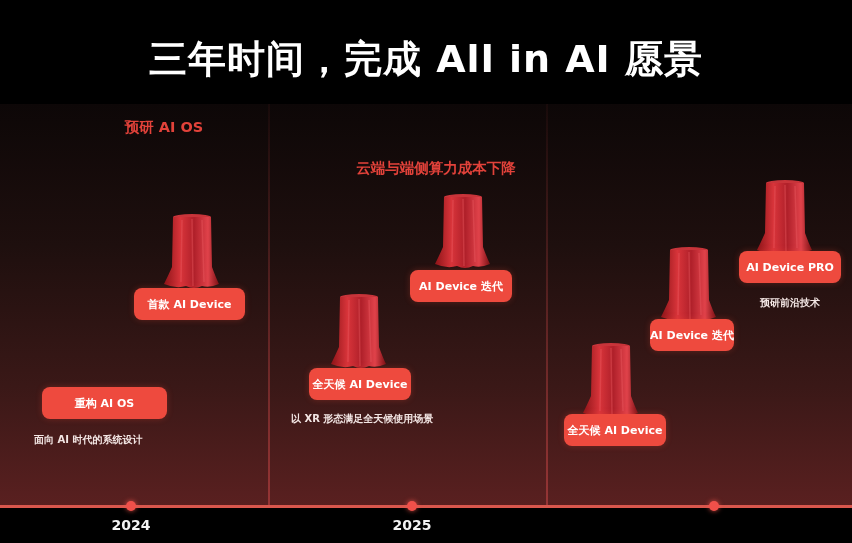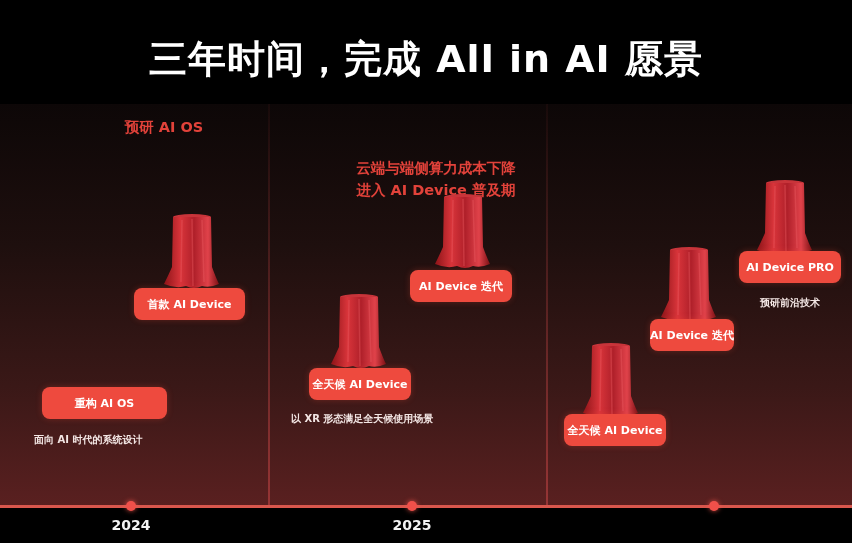--- a/index.html
+++ b/index.html
@@ -75,21 +75,20 @@
 </div>
 <svg class="pedestal" style="left:162px; top:212px;">
     <use href="#pedestal-shape"></use>
   </svg>
 <div class="pill" style="left:134px; top:288px; width:111px;">首款 AI Device</div>
 <div class="pill" style="left:42px; top:387px; width:125px;">重构 AI OS</div>
 <div class="caption" style="left:34px; top:433px;">面向 AI 时代的系统设计</div>
 
 <div class="col-heading" style="left:306px; top:124px;margin-top:33px;">
   <div>云端与端侧算力成本下降</div>
-  <div>进入 AI Device 普及期</div>
 </div>
 <svg class="pedestal" style="left:433px; top:192px;">
     <use href="#pedestal-shape"></use>
   </svg>
 <div class="pill" style="left:410px; top:270px; width:102px;">AI Device  迭代</div>
 <svg class="pedestal" style="left:329px; top:292px;">
     <use href="#pedestal-shape"></use>
   </svg>
 <div class="pill" style="left:309px; top:368px; width:102px;">全天候 AI Device</div>
 <div class="caption" style="left:291px; top:412px;">以 XR 形态满足全天候使用场景</div>

